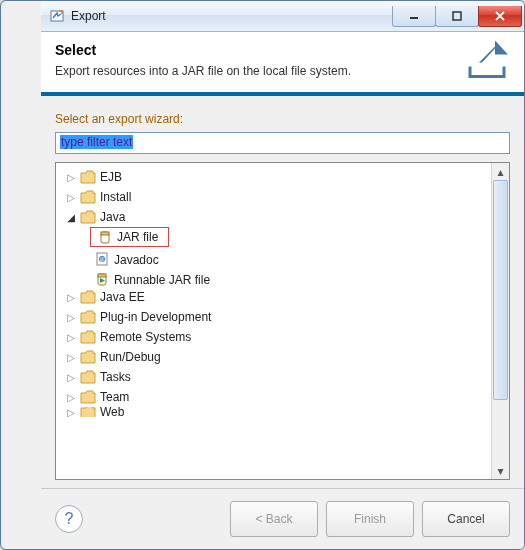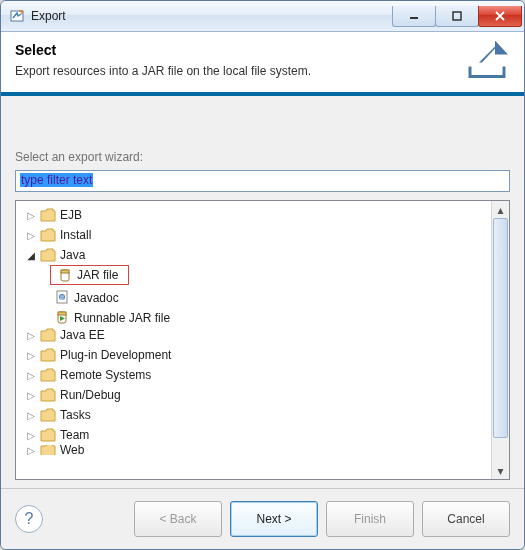--- a/index.html
+++ b/index.html
@@ -13,20 +13,21 @@
     width: 525px;
     height: 550px;
     box-sizing: border-box;
     border: 1px solid #5a7aa0;
     background: #f0f0f0;
     display: flex;
     flex-direction: column;
     box-shadow: 0 0 8px rgba(0,0,0,.3);
     border-radius: 6px;
     overflow: hidden;
+    padding-left: 40px;
   }
   .titlebar {
     height: 30px;
     background: linear-gradient(to bottom, #f8fbff 0%, #e4edf8 45%, #d3e1f1 46%, #e8f0fa 100%);
     display: flex;
     align-items: center;
     padding: 0 2px 0 8px;
     border-bottom: 1px solid #9db7d4;
   }
   .titlebar .app-icon {
@@ -68,21 +69,21 @@
   .header .export-icon {
     position:absolute; right:14px; top:50%; transform:translateY(-50%);
   }
 
   .body {
     flex:1;
     padding:16px 14px 8px 14px;
     display:flex;flex-direction:column;
     min-height:0;
   }
-  .label { margin-bottom:6px; color:#737373;margin-top:38px; }
+  .label { margin-bottom:6px; color:#a16207; }
   .filter {
     box-sizing:border-box;
     width:100%;
     height:22px;
     border:1px solid #7a9abb;
     padding:2px 4px;
     font:inherit;
     margin-bottom:8px;
     background:#fff;
   }
@@ -359,19 +360,18 @@
         </div>
         <div class="arrow">▾</div>
       </div>
     </div>
   </div>
 
   <div class="footer">
     <div class="help">?</div>
     <div class="btn-row">
       <button class="btn" disabled="">&lt; Back</button>
-      <button class="btn default">Next &gt;</button>
       <button class="btn" disabled="">Finish</button>
       <button class="btn">Cancel</button>
     </div>
   </div>
 
 </div>
 
 </body></html>

